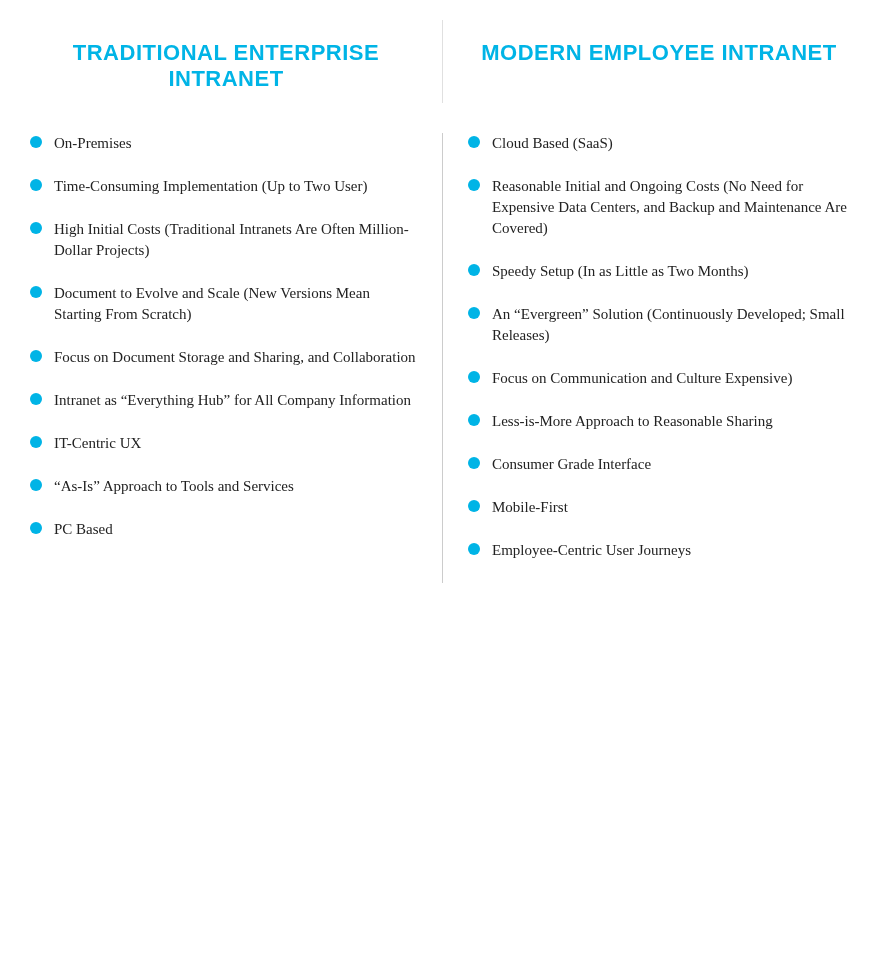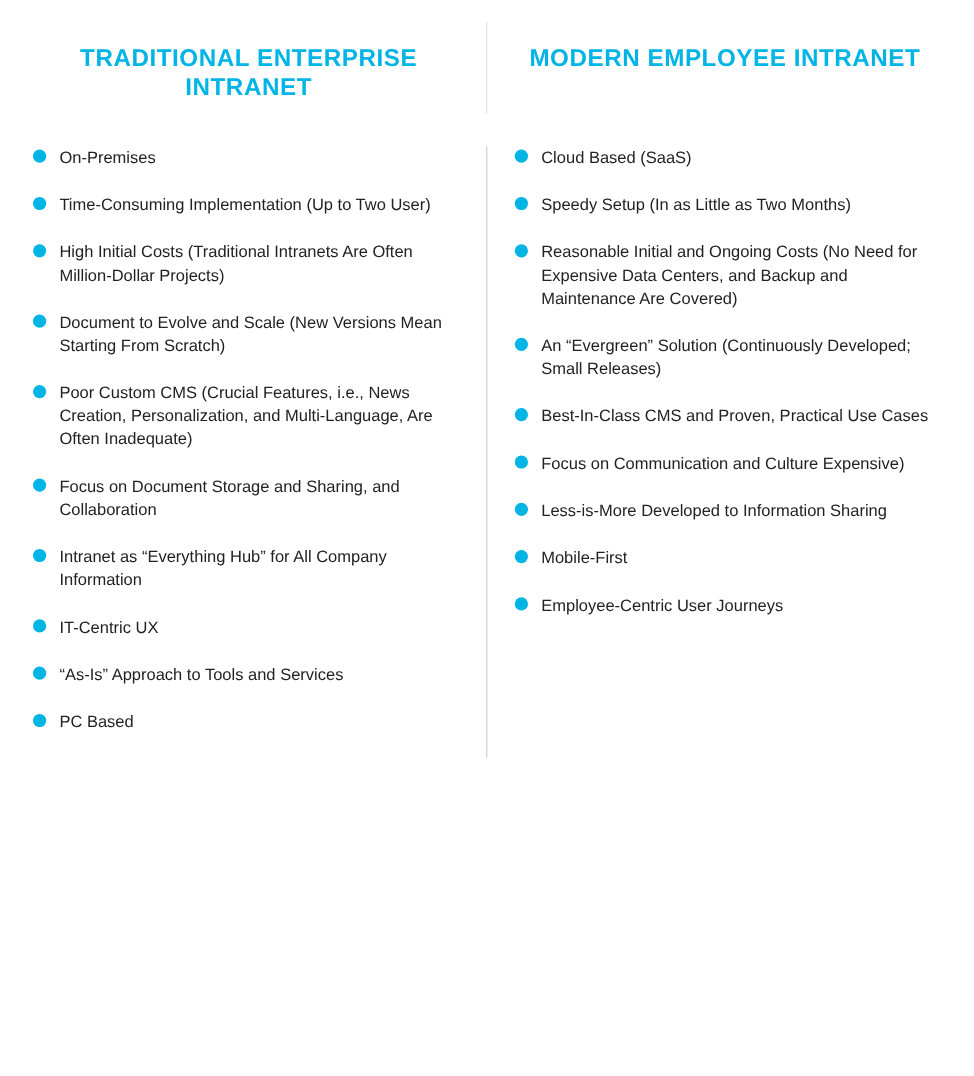--- a/index.html
+++ b/index.html
@@ -80,20 +80,21 @@
       height: 12px;
       background: #00b4e6;
       border-radius: 50%;
       flex-shrink: 0;
       margin-top: 3px;
       margin-right: 12px;
     }
 
     .item-text {
       flex: 1;
+      font-family: Liberation Serif, serif;
     }
 
     .divider-line {
       width: 1px;
       background: #cccccc;
       margin: 0 15px;
     }
   </style>
 </head>
 <body>
@@ -122,24 +123,20 @@
         <li>
       <span class="bullet"></span>
       <span class="item-text">High Initial Costs (Traditional Intranets Are Often Million-Dollar Projects)</span>
     </li>
         <li>
       <span class="bullet"></span>
       <span class="item-text">Document to Evolve and Scale (New Versions Mean Starting From Scratch)</span>
     </li>
         <li>
       <span class="bullet"></span>
-      <span class="item-text">Poor Custom CMS (Crucial Features, i.e., News Creation, Personalization, and Multi-Language, Are Often Inadequate)</span>
-    </li>
-        <li>
-      <span class="bullet"></span>
       <span class="item-text">Focus on Document Storage and Sharing, and Collaboration</span>
     </li>
         <li>
       <span class="bullet"></span>
       <span class="item-text">Intranet as “Everything Hub” for All Company Information</span>
     </li>
         <li>
       <span class="bullet"></span>
       <span class="item-text">IT-Centric UX</span>
     </li>
@@ -153,41 +150,41 @@
     </li>
       </ul>
     <div class="divider-line"></div>
     <ul class="items-list" id="modern-list">
     <li>
       <span class="bullet"></span>
       <span class="item-text">Cloud Based (SaaS)</span>
     </li>
         <li>
       <span class="bullet"></span>
-      <span class="item-text">Speedy Setup (In as Little as Two Months)</span>
+      <span class="item-text">Reasonable Initial and Ongoing Costs (No Need for Expensive Data Centers, and Backup and Maintenance Are Covered)</span>
     </li>
         <li>
       <span class="bullet"></span>
-      <span class="item-text">Reasonable Initial and Ongoing Costs (No Need for Expensive Data Centers, and Backup and Maintenance Are Covered)</span>
+      <span class="item-text">Speedy Setup (In as Little as Two Months)</span>
     </li>
         <li>
       <span class="bullet"></span>
       <span class="item-text">An “Evergreen” Solution (Continuously Developed; Small Releases)</span>
     </li>
         <li>
       <span class="bullet"></span>
-      <span class="item-text">Best-In-Class CMS and Proven, Practical Use Cases</span>
-    </li>
-        <li>
-      <span class="bullet"></span>
       <span class="item-text">Focus on Communication and Culture Expensive)</span>
     </li>
         <li>
       <span class="bullet"></span>
-      <span class="item-text">Less-is-More Developed to Information Sharing</span>
+      <span class="item-text">Less-is-More Approach to Reasonable Sharing</span>
+    </li>
+        <li>
+      <span class="bullet"></span>
+      <span class="item-text">Consumer Grade Interface</span>
     </li>
         <li>
       <span class="bullet"></span>
       <span class="item-text">Mobile-First</span>
     </li>
         <li>
       <span class="bullet"></span>
       <span class="item-text">Employee-Centric User Journeys</span>
     </li>
       </ul>

